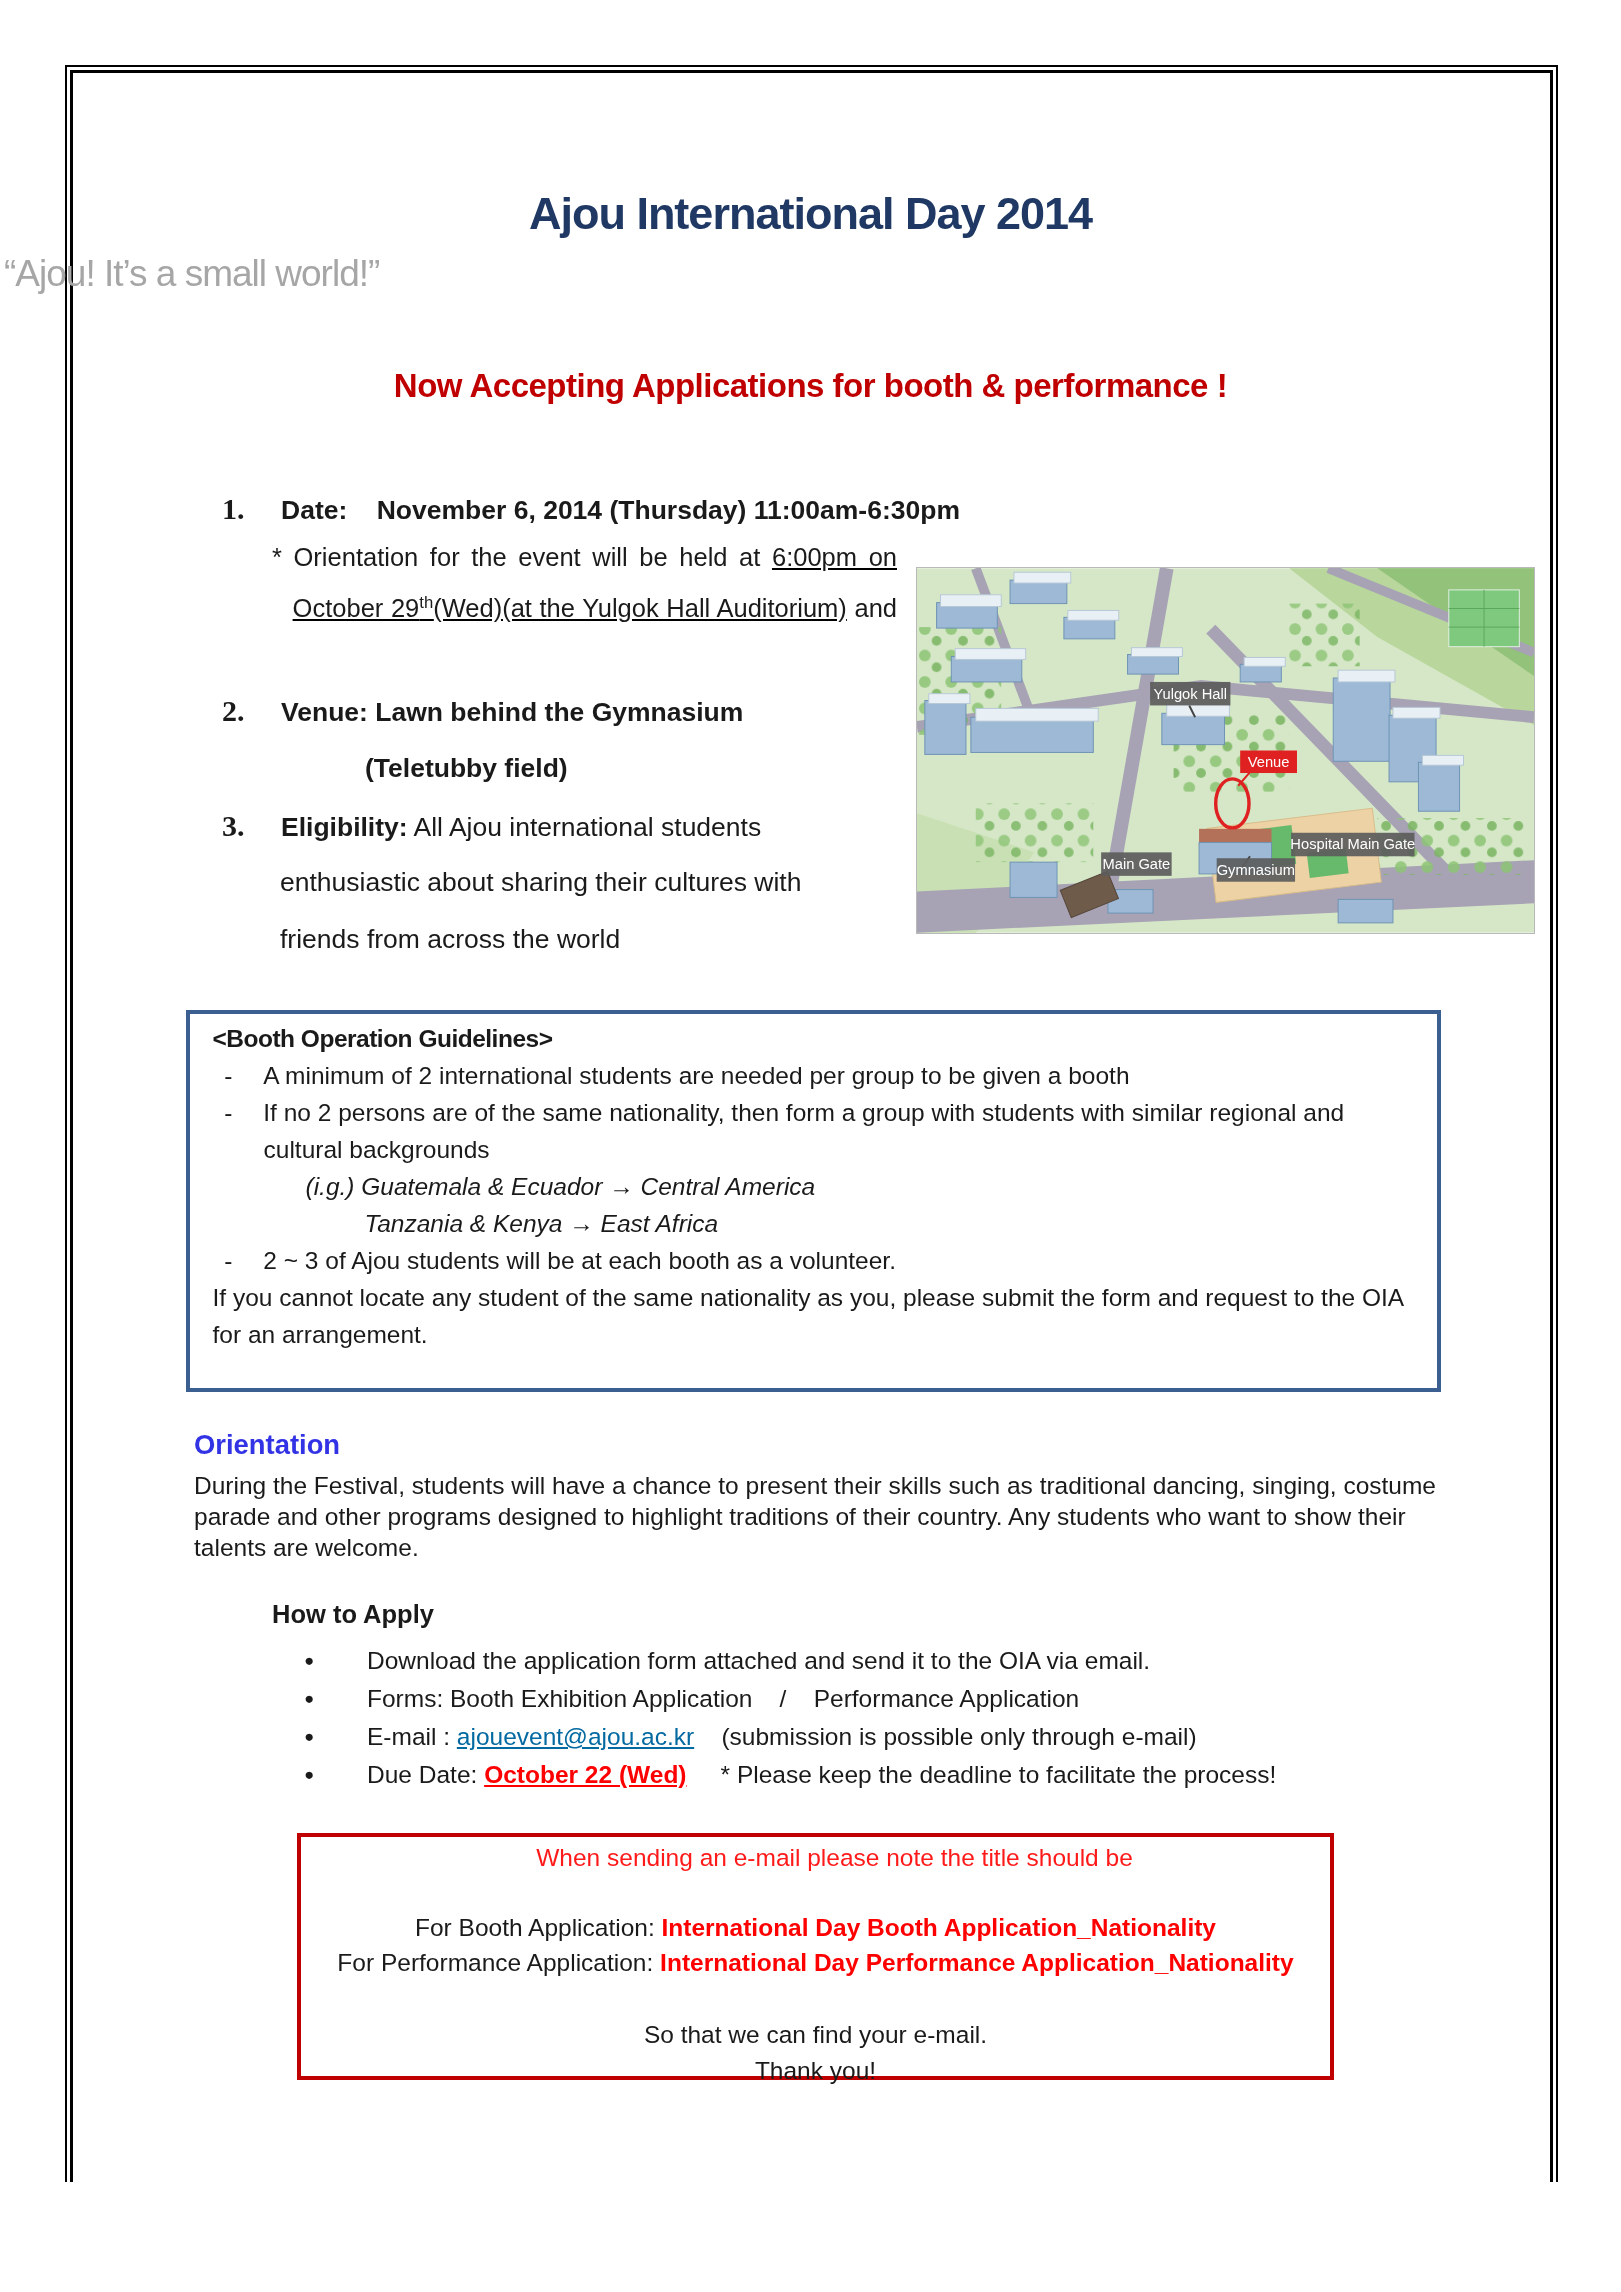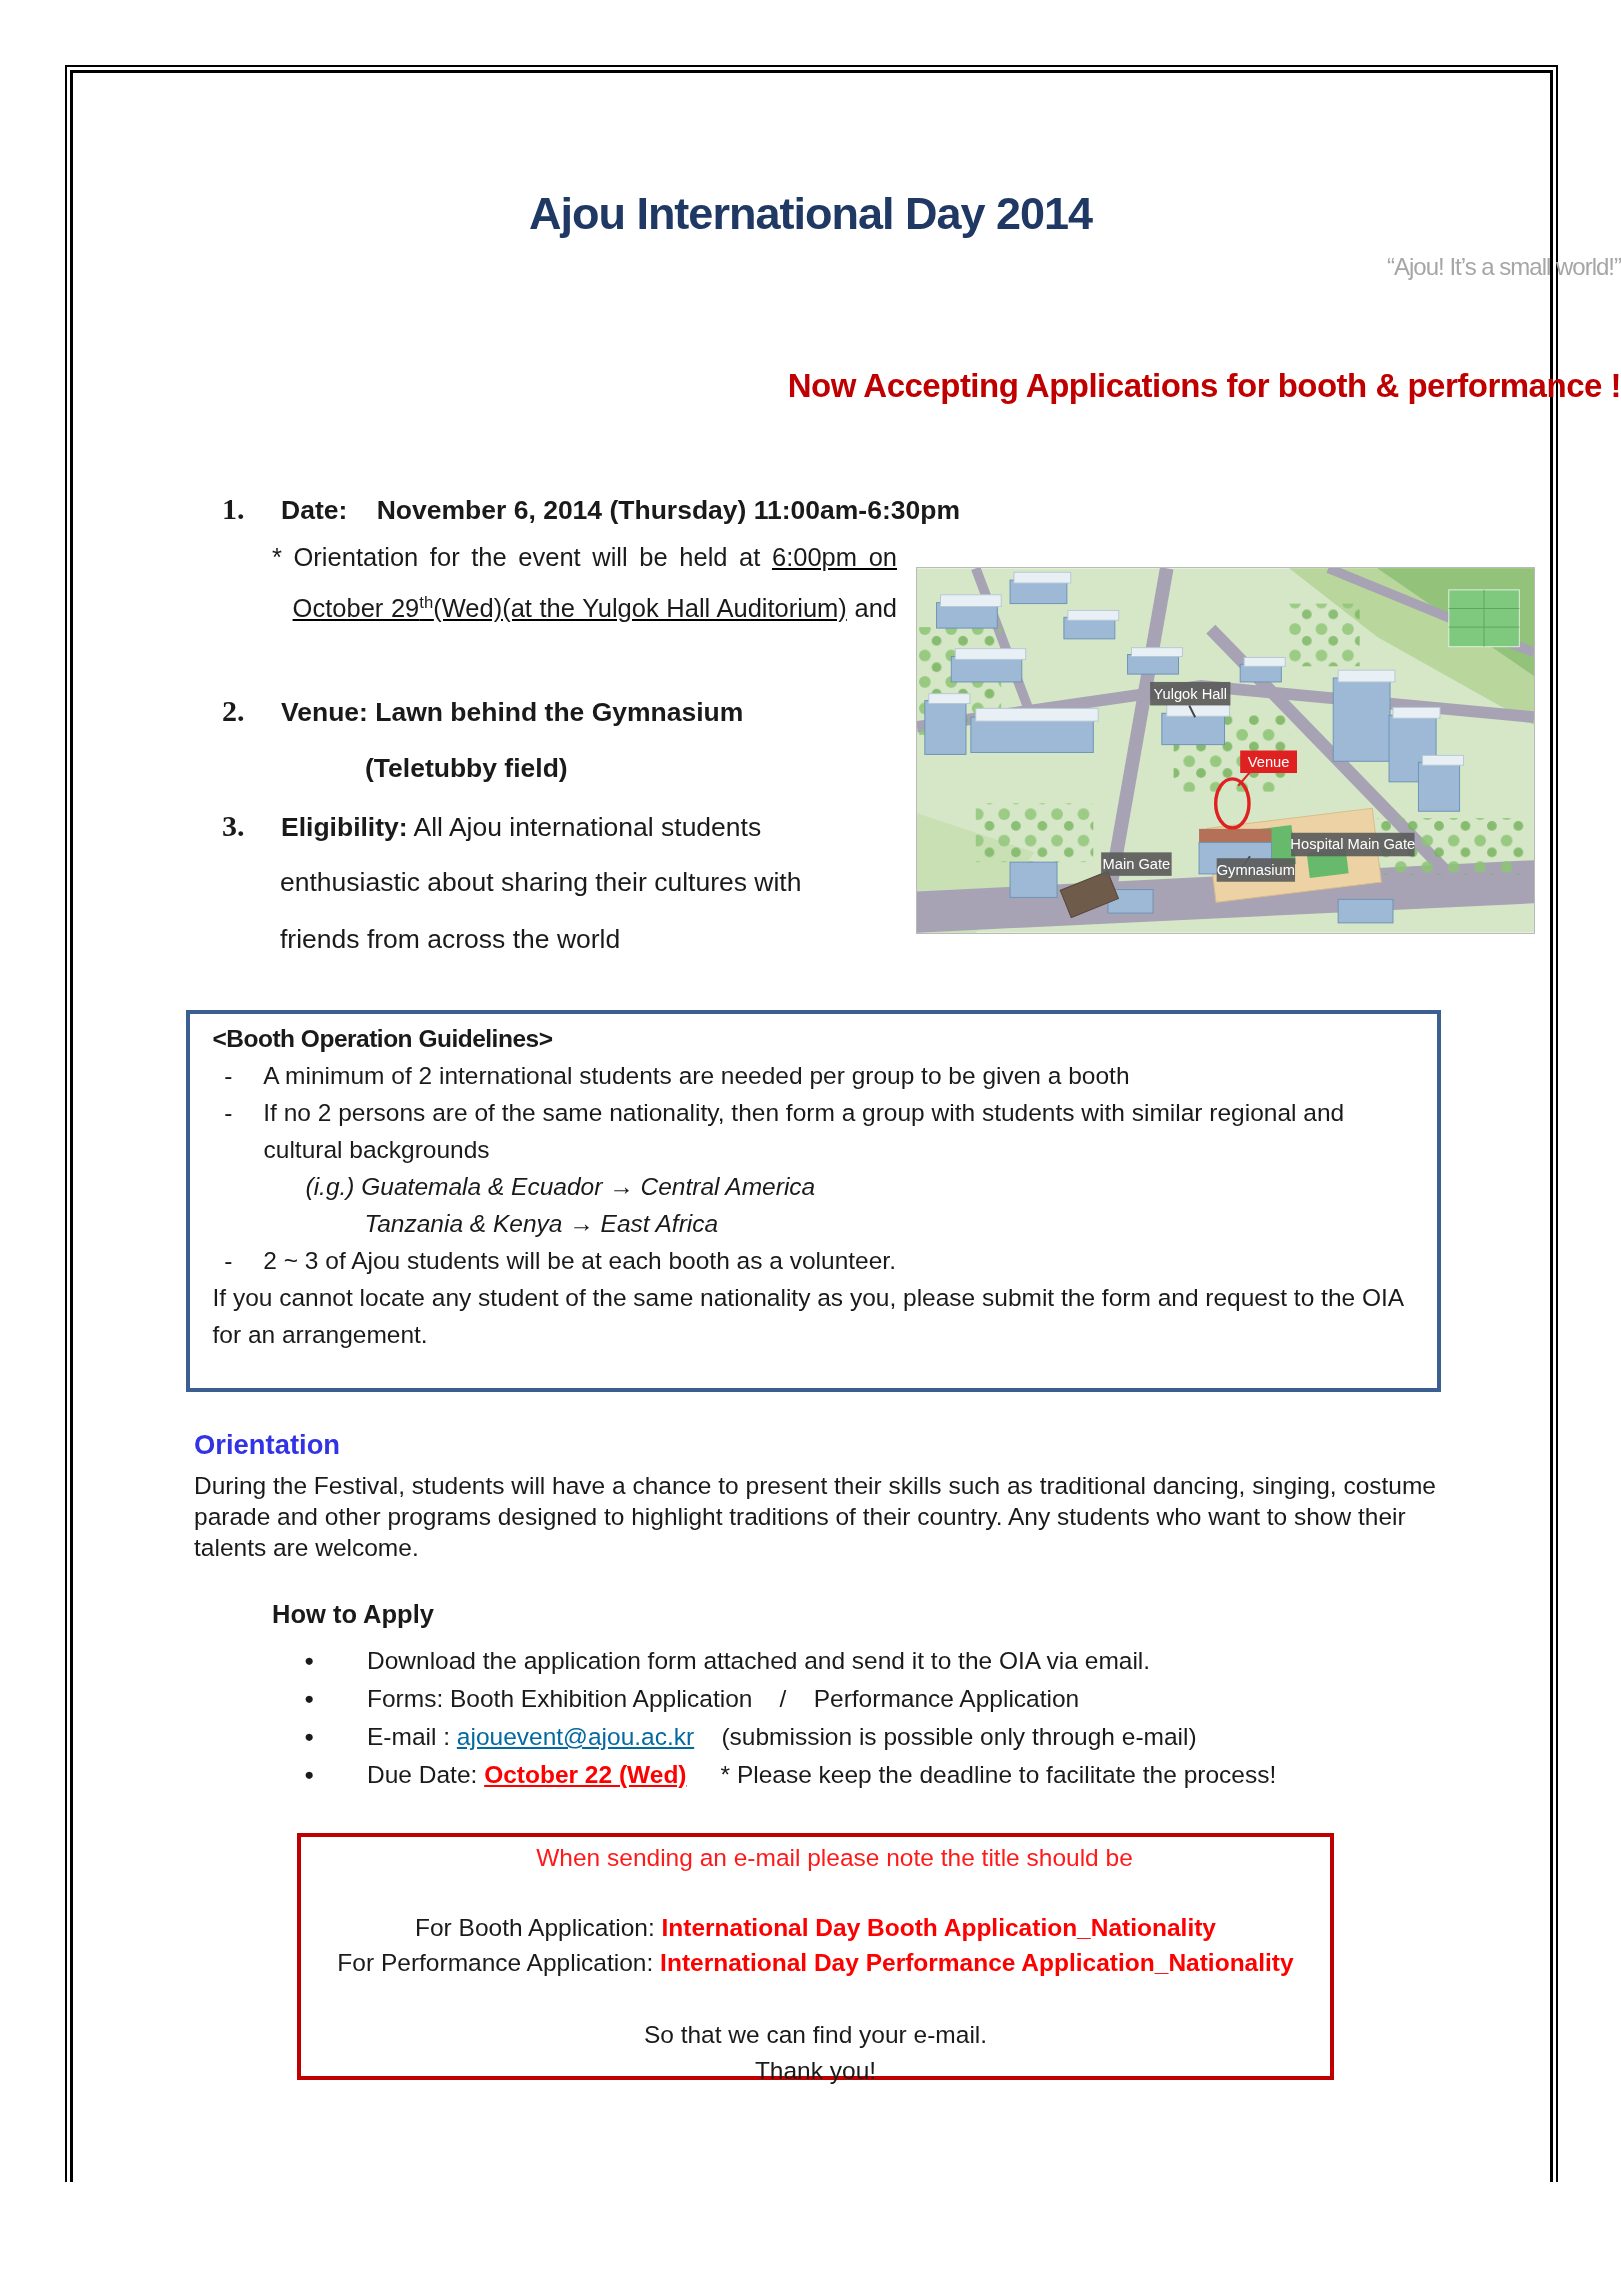--- a/index.html
+++ b/index.html
@@ -4,23 +4,23 @@
 <style>
   html,body{margin:0;padding:0;background:#fff;}
   .sheet{position:relative;width:1621px;height:2182px;background:#ffffff;
          font-family:"Liberation Sans",sans-serif;color:#1a1a1a;overflow:hidden;}
   
   .frame{position:absolute;left:65px;top:65px;width:1489px;height:2160px;border:2px solid #000;}
   .frame-inner{position:absolute;left:2.9px;top:2.9px;right:2.9px;bottom:2.9px;border:3.9px solid #000;}
   
   .title{position:absolute;left:0;right:0;top:188px;text-align:center;
          font-size:45px;font-weight:bold;color:#1f3864;letter-spacing:-1px;}
-  .subtitle{position:absolute;left:4px;right:0;top:253px;text-align:right;
-         font-size:24px;color:#a6a6a6;letter-spacing:-1px;}
-  .banner{position:absolute;left:0;right:0;top:367px;text-align:right;
+  .subtitle{position:absolute;left:4px;right:0;top:253px;text-align:left;
+         font-size:37px;color:#a6a6a6;letter-spacing:-1px;}
+  .banner{position:absolute;left:0;right:0;top:367px;text-align:center;
          font-size:33px;font-weight:bold;color:#c00000;letter-spacing:-0.5px;}
   
   .li-row{position:absolute;font-size:26.5px;line-height:51px;white-space:pre;}
   .num{font-family:"Liberation Serif",serif;font-size:30px;font-weight:bold;
        display:inline-block;width:59px;}
   .bold{font-weight:bold;}
   .note{position:absolute;left:272px;top:532px;width:625px;font-size:25.5px;line-height:51px;}
   .nline{text-align:justify;text-align-last:justify;}
   .nline3{margin-left:20.6px;}
   .note u, .note sup{text-decoration-color:#000;}

